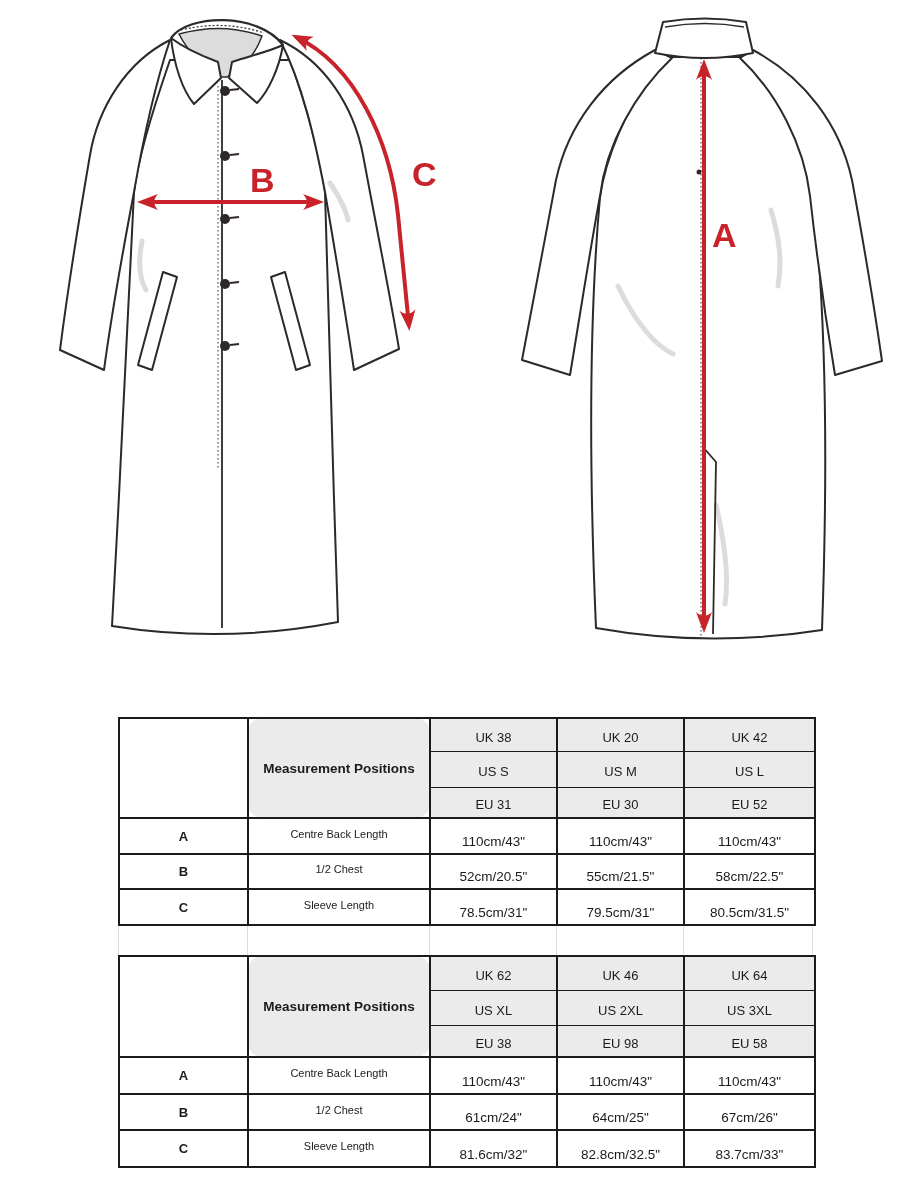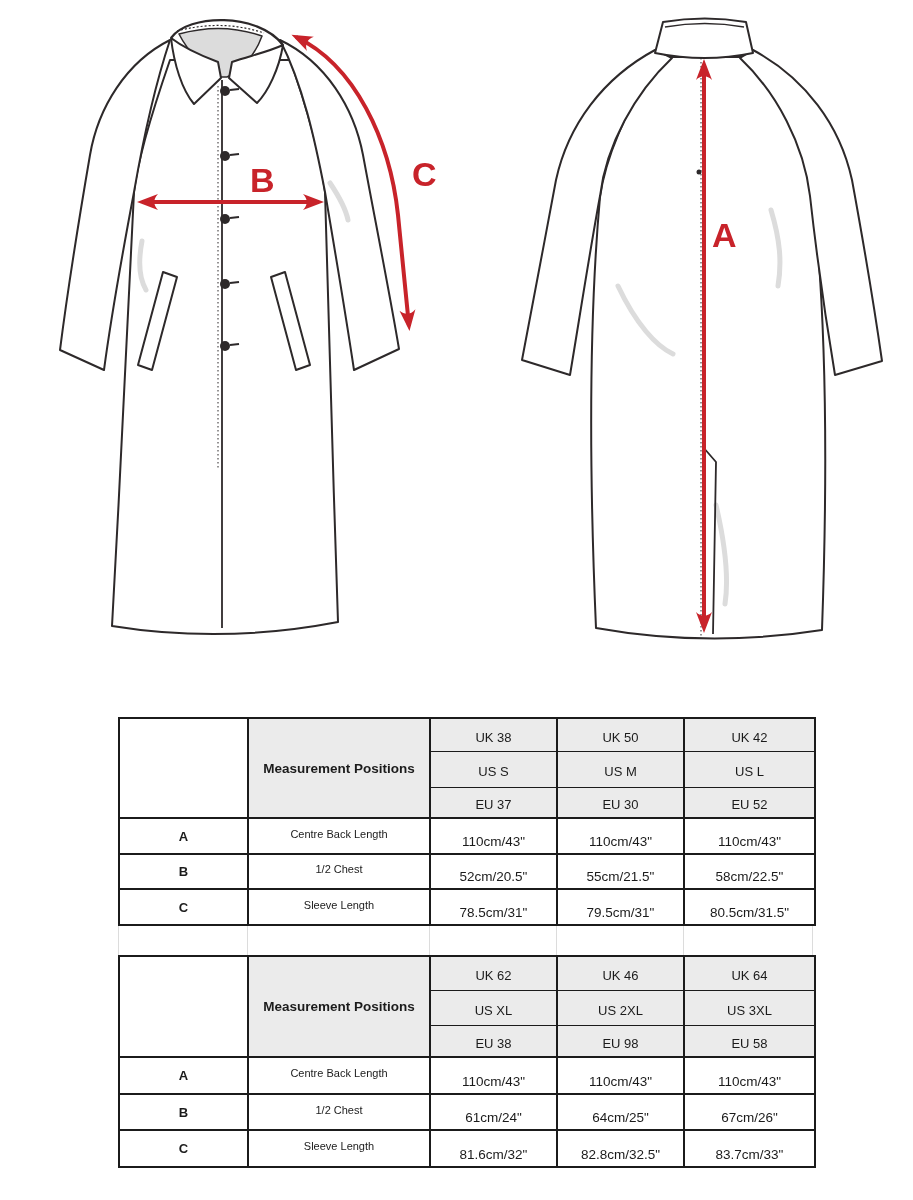--- a/index.html
+++ b/index.html
@@ -5,21 +5,21 @@
   html,body{margin:0;padding:0;background:#ffffff;}
   .canvas{position:relative;width:913px;height:1200px;background:#ffffff;overflow:hidden;
           font-family:"Liberation Sans",sans-serif;}
   .diagram-svg{position:absolute;left:0;top:0;}
 
   
   .tables-wrap{position:absolute;left:118px;top:717px;width:696px;}
   .size-table{border-collapse:collapse;table-layout:fixed;width:696px;color:#1b1b1b;}
   .size-table td{border:2px solid #1b1b1b;text-align:center;padding:0;overflow:hidden;}
   .size-table td.corner{background:#ffffff;}
-  .size-table td.mp{background:#ebebeb;font-weight:bold;font-size:13.5px;}
+  .size-table td.mp{background:#ebebeb;font-weight:bold;font-size:13.5px;border-radius:14px;}
   .size-table td.size{background:#ebebeb;font-size:13px;vertical-align:middle;padding-top:5px;margin-left:28px;}
   .size-table tr.hr1 td.size{border-bottom-width:1px;}
   .size-table tr.hr2 td.size{border-top-width:1px;border-bottom-width:1px;}
   .size-table tr.hr3 td.size{border-top-width:1px;}
   .size-table td.key{font-weight:bold;font-size:13px;vertical-align:middle;}
   .size-table td.mname{font-size:11px;vertical-align:middle;padding-bottom:5px;}
   .size-table td.val{font-size:13.5px;vertical-align:bottom;padding-bottom:4px;}
 
   .table-gap{position:relative;height:29px;background:#ffffff;}
   .table-gap i{position:absolute;top:0;bottom:0;width:1px;background:#dcdcdc;}
@@ -130,30 +130,30 @@
           <col style="width:182px">
           <col style="width:127px">
           <col style="width:127px">
           <col style="width:131px">
       </colgroup>
       <tbody>
         <tr class="hr1" style="height:33px">
           <td class="corner" rowspan="3"></td>
           <td class="mp" rowspan="3">Measurement Positions</td>
           <td class="size">UK 38</td>
-          <td class="size">UK 50</td>
+          <td class="size">UK 20</td>
           <td class="size">UK 42</td>
         </tr>
         <tr class="hr2" style="height:36px">
           <td class="size">US S</td>
           <td class="size">US M</td>
           <td class="size">US L</td>
         </tr>
         <tr class="hr3" style="height:31px">
-          <td class="size">EU 37</td>
+          <td class="size">EU 31</td>
           <td class="size">EU 30</td>
           <td class="size">EU 52</td>
         </tr>
         <tr style="height:36px">
           <td class="key">A</td>
           <td class="mname">Centre Back Length</td>
           <td class="val">110cm/43"</td>
           <td class="val">110cm/43"</td>
           <td class="val">110cm/43"</td>
         </tr>

